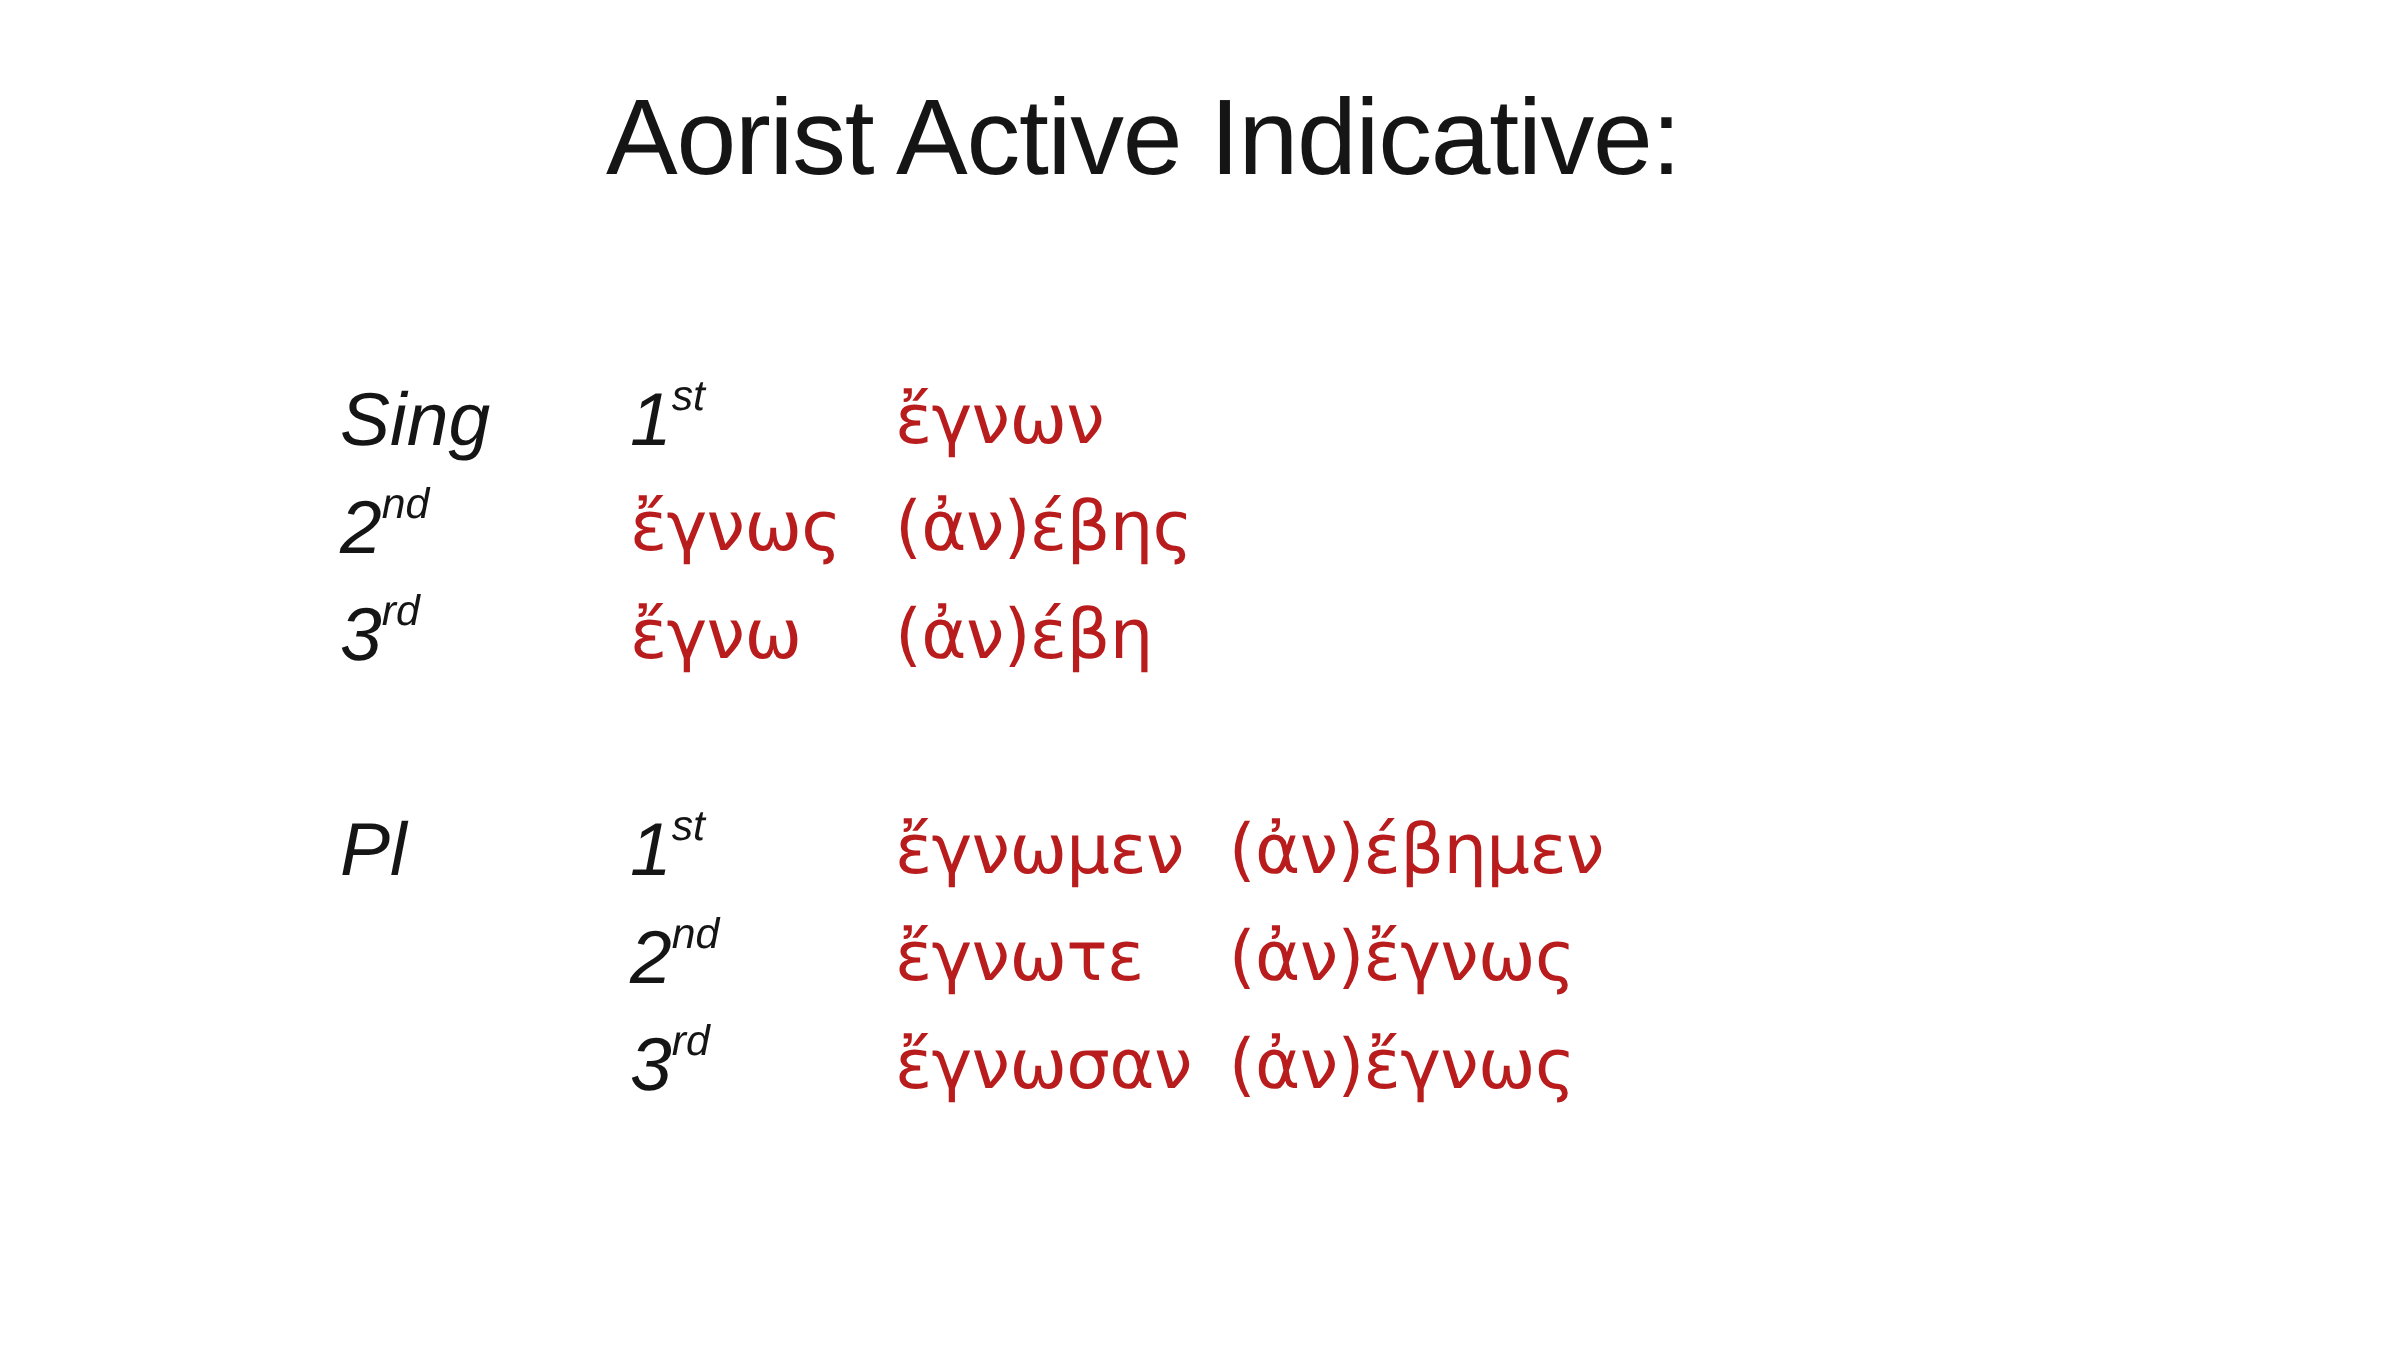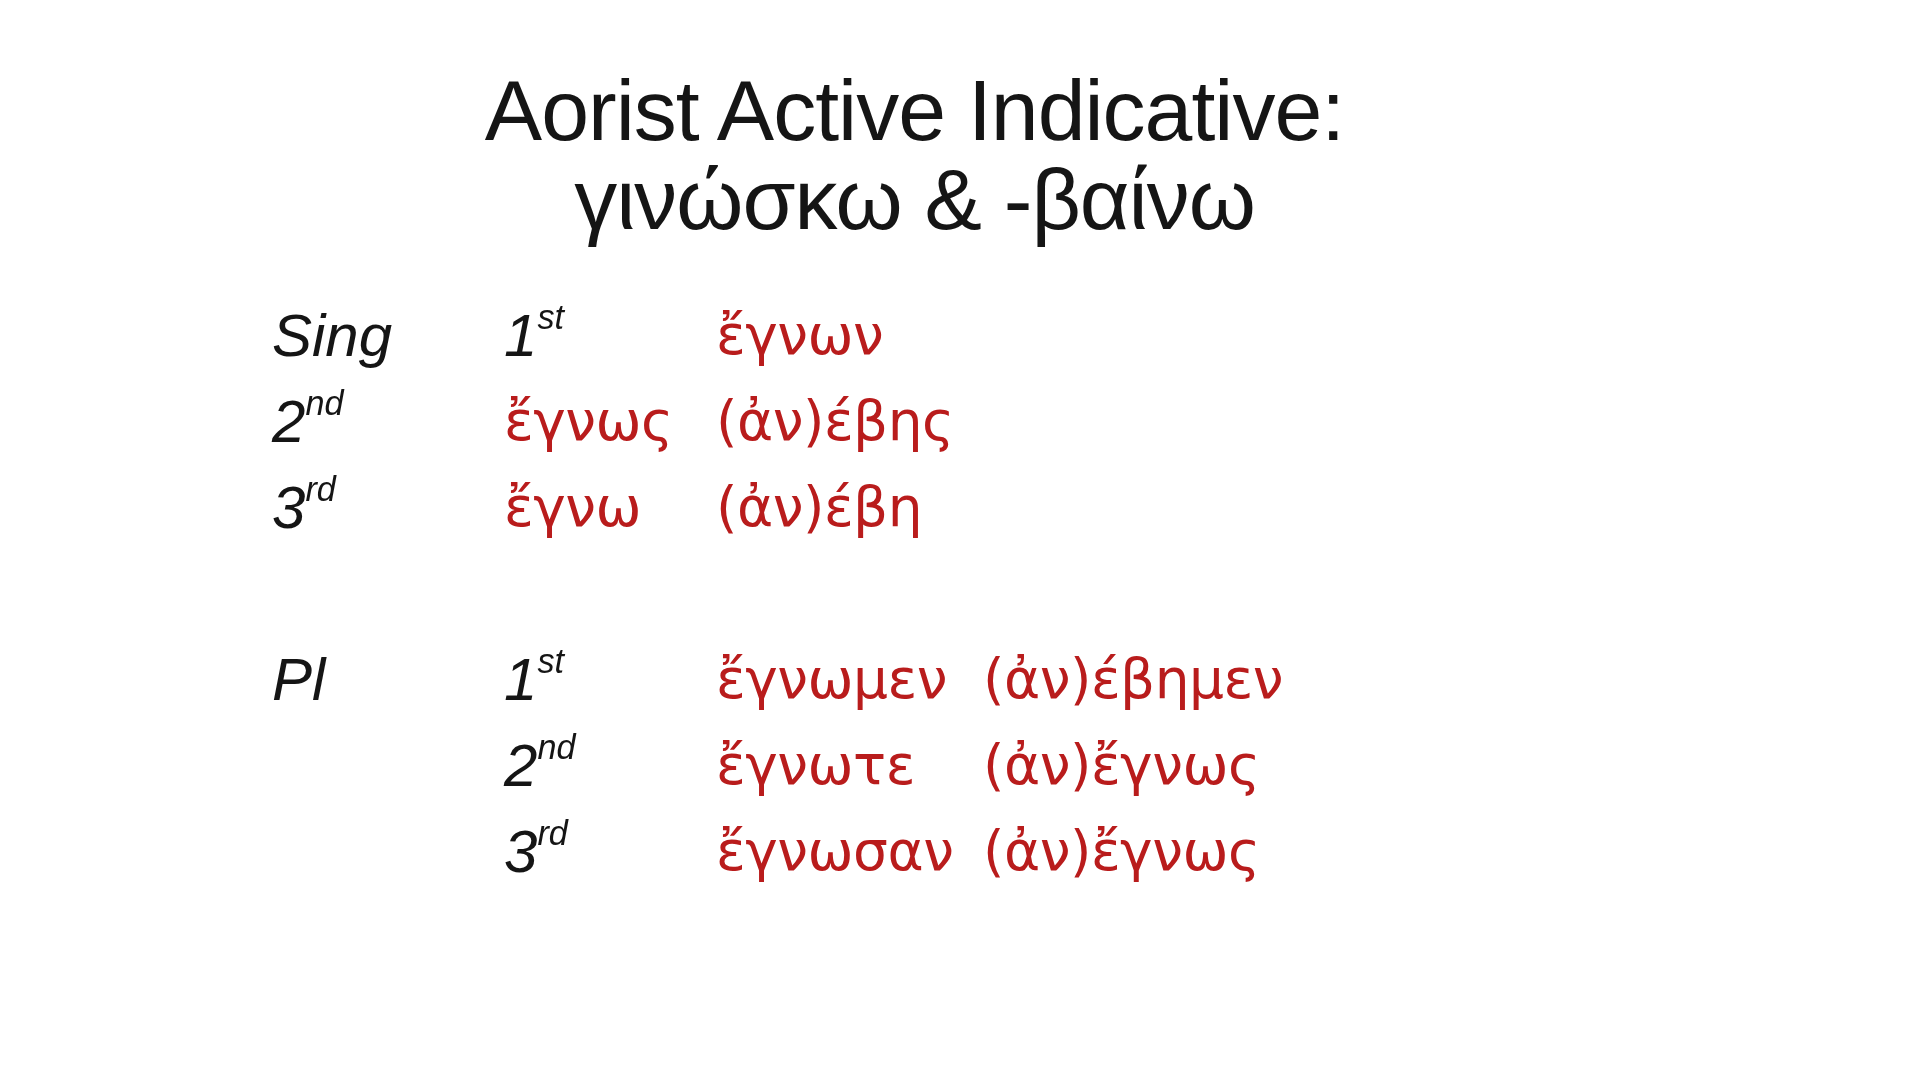--- a/index.html
+++ b/index.html
@@ -63,21 +63,20 @@
     letter-spacing: -0.5px;
   }
 </style>
 </head>
 <body>
 
 <div class="slide">
 
   <div class="slide-title">
     <div>Aorist Active Indicative:</div>
-    <div>γινώσκω &amp; -βαίνω</div>
   </div>
 
   <div class="conj-grid singular">
 
     <div class="cell number-label">Sing</div>
     <div class="cell person-label">
         <span>1</span>
         <span class="ord">st</span>
       </div>
     <div class="cell greek-word">ἔγνων</div>

